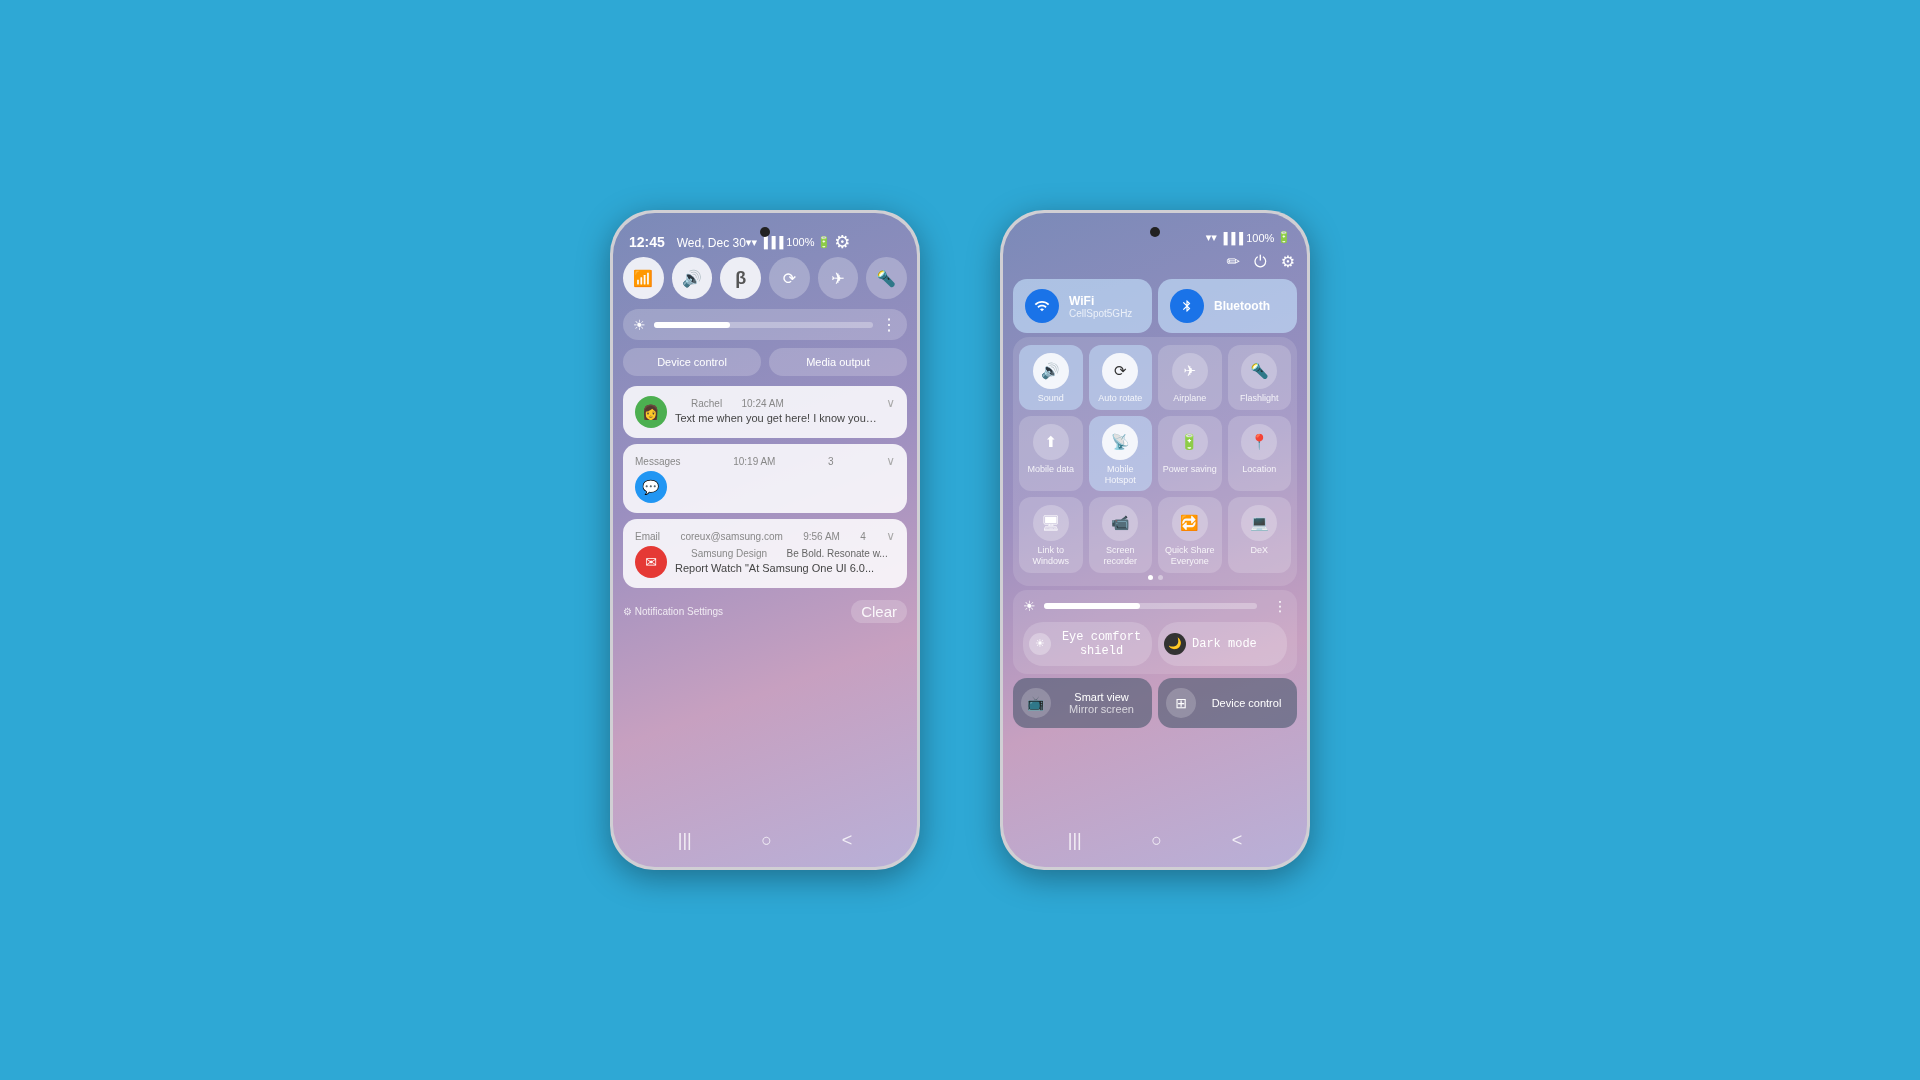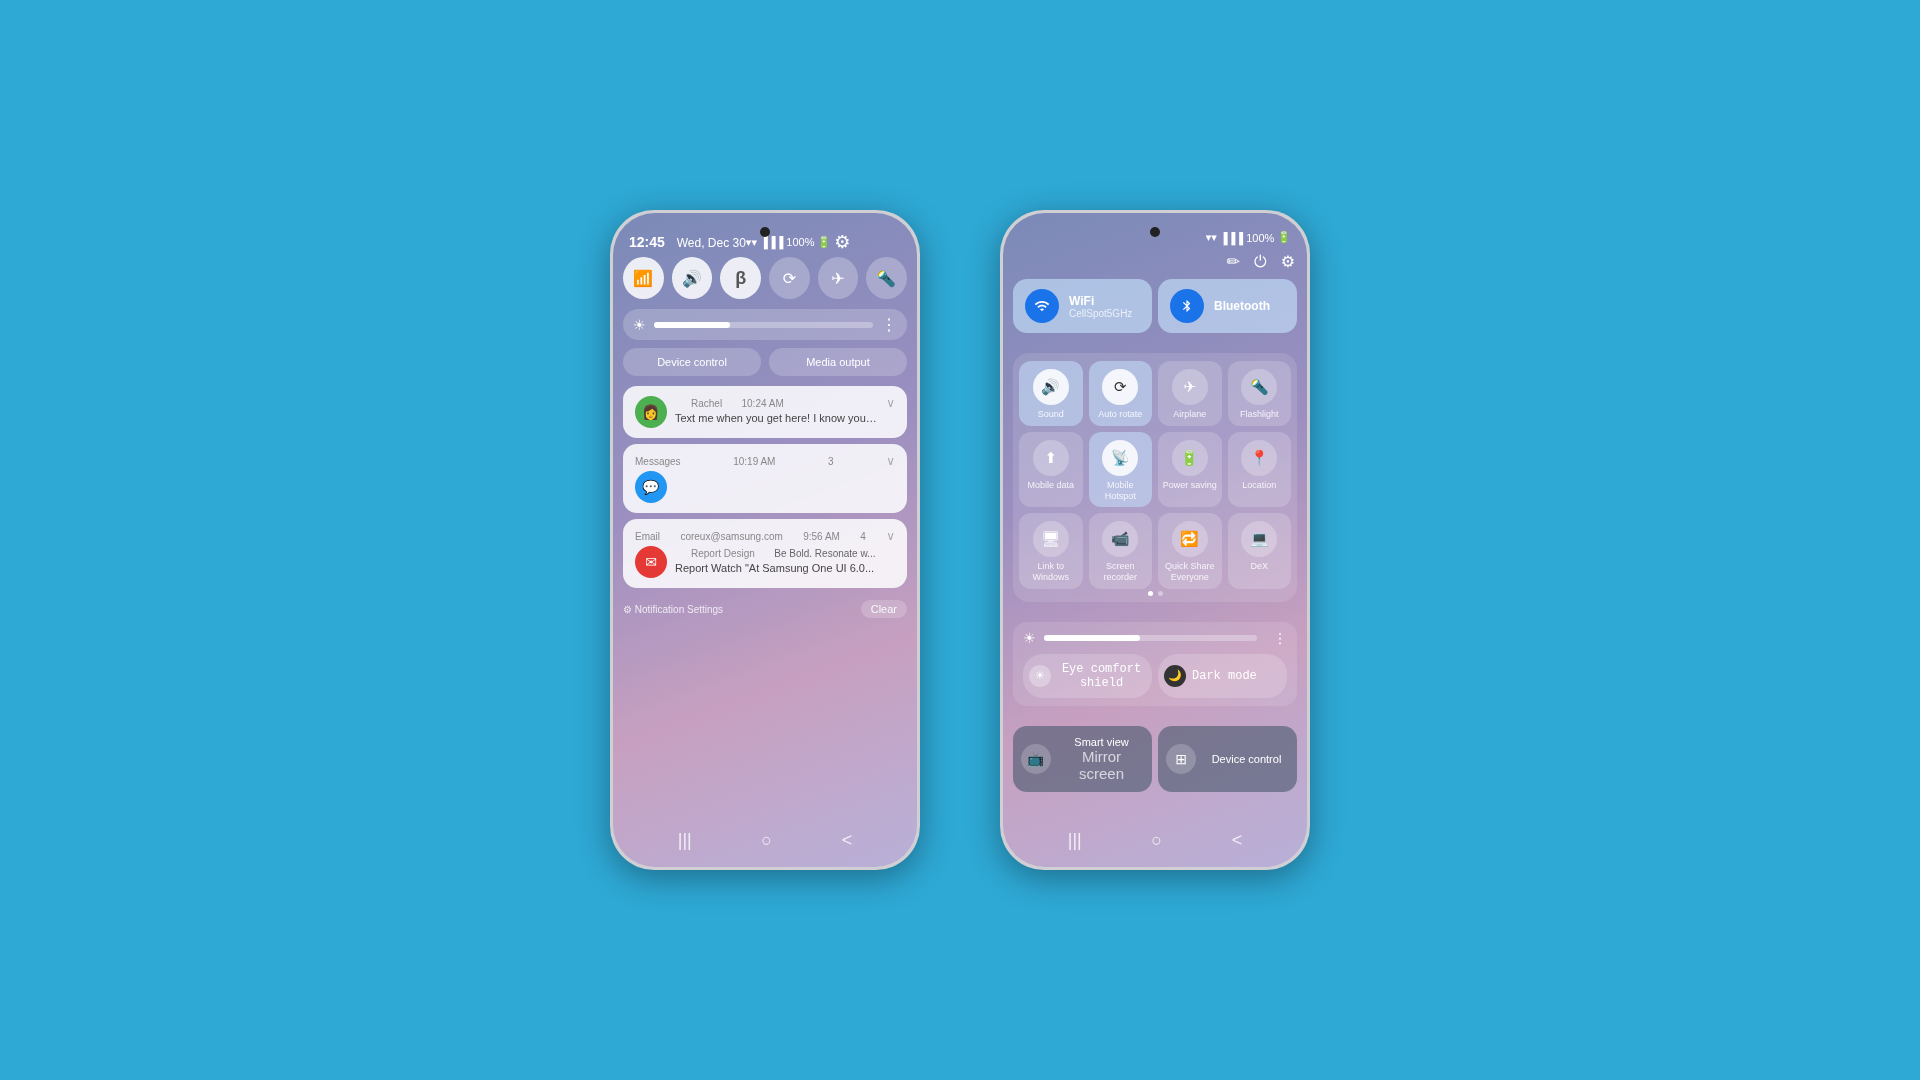--- a/index.html
+++ b/index.html
@@ -181,21 +181,21 @@
     .notif-count { font-size: 10px; color: #888; }
     .notif-expand { font-size: 12px; color: #aaa; }
 
     .notif-footer {
       display: flex;
       align-items: center;
       justify-content: space-between;
       padding: 6px 0 4px 0;
     }
     .notif-settings { font-size: 10px; color: rgba(255,255,255,0.8); }
-    .notif-clear { font-size: 11px; color: rgba(255,255,255,0.9); background: rgba(255,255,255,0.2); border: none; border-radius: 12px; padding: 3px 10px; cursor: pointer; }
+    .notif-clear { font-size: 15px; color: rgba(255,255,255,0.9); background: rgba(255,255,255,0.2); border: none; border-radius: 12px; padding: 3px 10px; cursor: pointer; }
 
     
     .nav-bar {
       display: flex;
       justify-content: space-around;
       align-items: center;
       padding: 10px 30px 16px 30px;
       flex-shrink: 0;
     }
     .nav-icon { color: rgba(255,255,255,0.8); font-size: 18px; cursor: pointer; }
@@ -207,21 +207,21 @@
       padding: 4px 12px 8px 12px;
     }
     .qs-header-icon { color: #fff; font-size: 16px; cursor: pointer; }
 
     .qs-content {
       flex: 1;
       padding: 0 10px;
       overflow: hidden;
       display: flex;
       flex-direction: column;
-      gap: 20px;
+      gap: 4px;
     }
 
     
     .qs-wide-row {
       display: flex;
       gap: 6px;
     }
     .qs-wide-tile {
       flex: 1;
       background: rgba(255,255,255,0.18);
@@ -391,21 +391,21 @@
       background: rgba(255,255,255,0.2);
       display: flex;
       align-items: center;
       justify-content: center;
       font-size: 14px;
       color: #fff;
       flex-shrink: 0;
     }
     .qs-action-text { flex: 1; }
     .qs-action-label { font-size: 11px; font-weight: 400; color: #fff; }
-    .qs-action-sub { font-size: 15px; color: rgba(255,255,255,0.7); }
+    .qs-action-sub { font-size: 11px; color: rgba(255,255,255,0.7); }
   </style>
 </head>
 <body>
 
 <div class="phone">
   <div class="phone-inner">
     <div class="phone-camera"></div>
 
     <div class="status-bar">
       <div class="status-left">
@@ -476,21 +476,21 @@
           <span class="notif-app">Email</span>
           <span class="notif-app">coreux@samsung.com</span>
           <span class="notif-app">9:56 AM</span>
           <span class="notif-count">4</span>
           <span class="notif-expand">∨</span>
         </div>
         <div class="notif-row">
           <div class="notif-avatar red">✉</div>
           <div class="notif-content">
             <div class="notif-name">
-              <span>Report Design</span>
+              <span>Samsung Design</span>
               <span style="font-size:10px;color:#666;">Be Bold. Resonate w...</span>
             </div>
             <div class="notif-text">
               <span>Report</span>
               <span>Watch "At Samsung One UI 6.0...</span>
             </div>
           </div>
         </div>
       </div>
 

